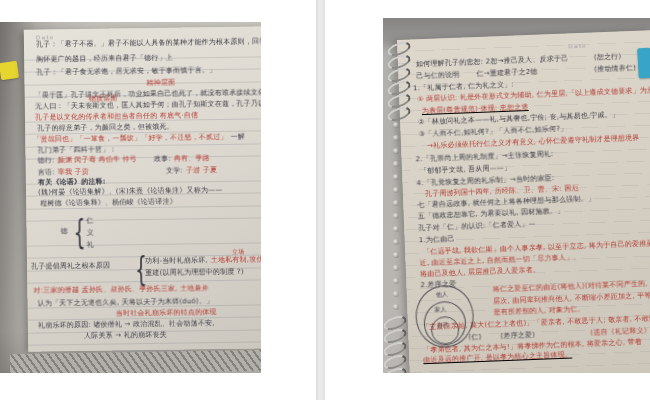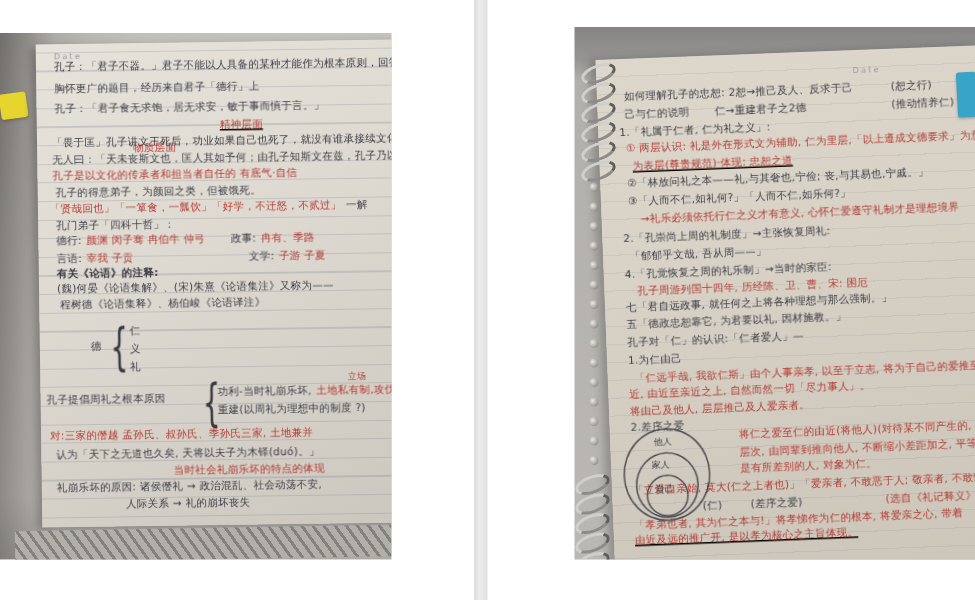--- a/index.html
+++ b/index.html
@@ -68,21 +68,21 @@
   <div id="left-photo" class="photo">
     <div class="vignette"></div>
     <div id="yellow-tab"></div>
     <div id="left-page">
       <div>
           <div class="hline" style="left: 12px; top: 5px;"><span class="seg c-faint">Date</span></div>
           <div class="hline" style="left: 12px; top: 12px;"><span class="seg c-b">孔子：「君子不器。」君子不能以人具备的某种才能作为根本原则，回答的是</span></div>
           <div class="hline" style="left: 12px; top: 27px;"><span class="seg c-b">胸怀更广的题目，经历来自君子「德行」上</span></div>
           <div class="hline" style="left: 12px; top: 40px;"><span class="seg c-b">孔子：「君子食无求饱，居无求安，敏于事而慎于言。」</span></div>
           <div class="hline" style="left: 64px; top: 67px;"><span class="seg c-r">物质层面</span></div>
-          <div class="hline" style="left: 122px; top: 52px; text-decoration: underline;"><span class="seg c-r">精神层面</span></div>
+          <div class="hline" style="left: 122px; top: 52px;"><span class="seg c-r">精神层面</span></div>
           <div class="hline" style="left: 10px; top: 63px;"><span class="seg c-b">「畏于匡」孔子讲文王死后，功业如果自己也死了，就没有谁承接续文化真脉的人了</span></div>
           <div class="hline" style="left: 10px; top: 74px;"><span class="seg c-b">无人曰：「天未丧斯文也，匡人其如予何；由孔子知斯文在兹，孔子乃以斯文自居。」</span></div>
           <div class="hline" style="left: 10px; top: 85px;"><span class="seg c-r">孔子是以文化的传承者和担当者自任的 有底气·自信</span></div>
           <div class="hline" style="left: 12px; top: 96px;"><span class="seg c-b">孔子的得意弟子，为颜回之类，但被饿死。</span></div>
           <div class="hline" style="left: 8px; top: 107px;"><span class="seg c-r">「贤哉回也」「一箪食，一瓢饮」「好学，不迁怒，不贰过」</span><span class="seg c-b">一解</span></div>
           <div class="hline" style="left: 12px; top: 118px;"><span class="seg c-b">孔门弟子「四科十哲」：</span></div>
           <div class="hline" style="left: 12px; top: 128px;"><span class="seg c-b">德行:</span><span class="seg c-r">颜渊 闵子骞 冉伯牛 仲弓</span><span class="seg c-b" style="margin-left: 14px;">政事:</span><span class="seg c-r">冉有、季路</span></div>
           <div class="hline" style="left: 12px; top: 140px;"><span class="seg c-b">言语:</span><span class="seg c-r">宰我 子贡</span><span class="seg c-b" style="margin-left: 74px;">文学:</span><span class="seg c-r">子游 子夏</span></div>
           <div class="hline" style="left: 12px; top: 150px; font-weight: bold;"><span class="seg c-b">有关《论语》的注释:</span></div>
           <div class="hline" style="left: 12px; top: 160px;"><span class="seg c-b">(魏)何晏《论语集解》、(宋)朱熹《论语集注》又称为——</span></div>

